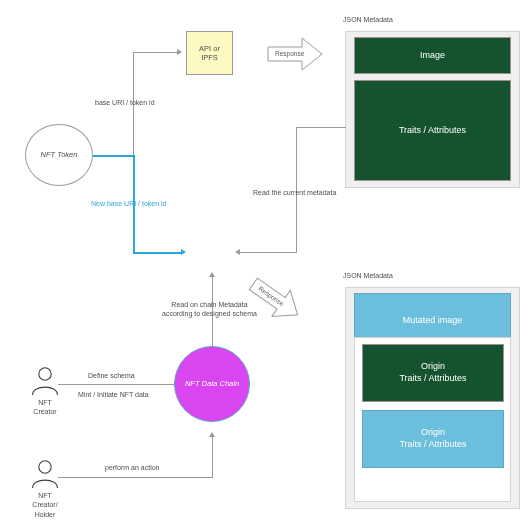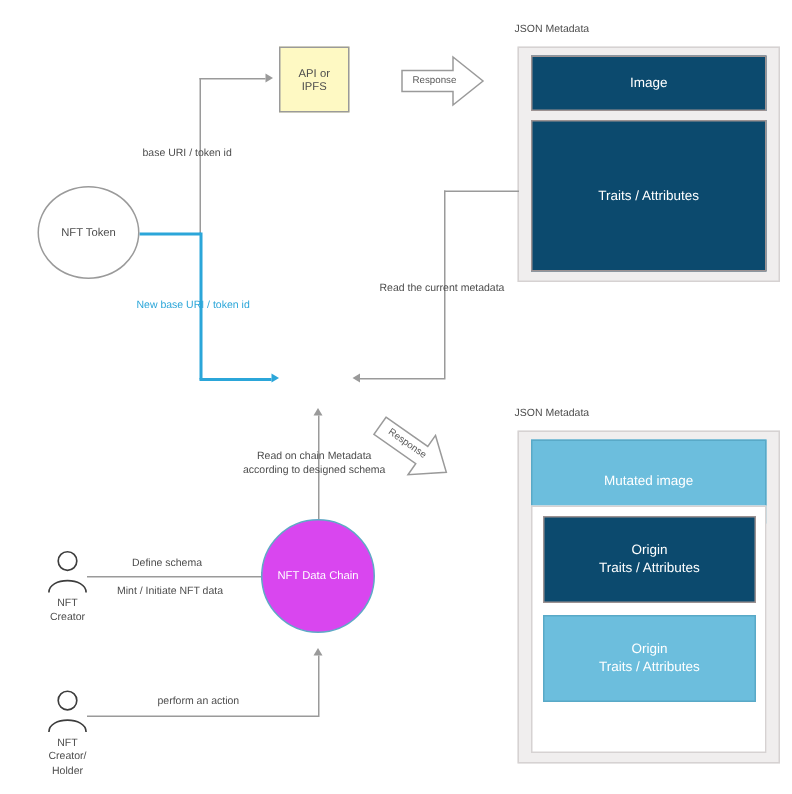--- a/index.html
+++ b/index.html
@@ -28,20 +28,21 @@
     line-height: 1.25;
   }
   .rect-node {
     background: #fef9c3;
     border: 1px solid #9a9a9a;
     font-size: 7.5px;
     color: #4d4d4d;
   }
   .circle-node {
     border-radius: 50%;
+    font-style: italic;
   }
   .token-circle {
     background: #ffffff;
     border: 1px solid #9a9a9a;
     font-size: 7.5px;
     color: #4d4d4d;
   }
   .datachain-circle {
     background: #d946ef;
     border: 1px solid #5fa9c6;
@@ -107,21 +108,21 @@
     box-sizing: border-box;
     display: flex;
     align-items: center;
     justify-content: center;
     text-align: center;
     font-size: 9px;
     color: #ffffff;
     line-height: 1.3;
   }
   .gray-box {
-    background: #0c4a6e;
+    background: #14532d;
     border: 1px solid #9c9292;
   }
   .blue-box {
     background: #6cbedd;
     border: 1px solid #59a9c7;
   }
   .white-wrap {
     position: absolute;
     box-sizing: border-box;
     background: #ffffff;

